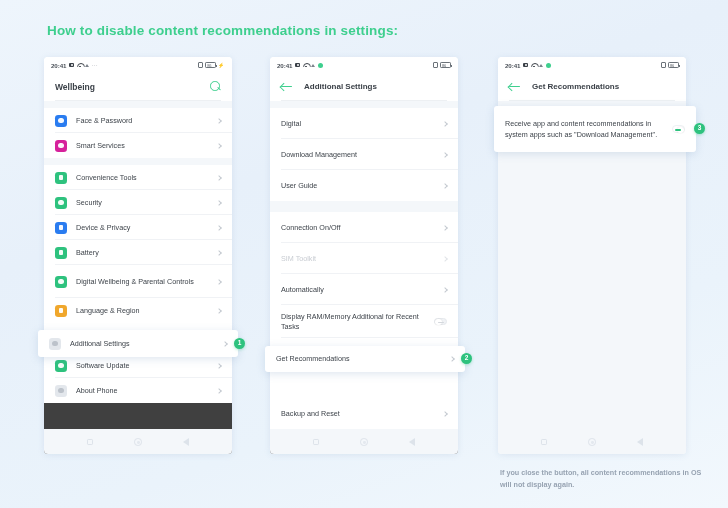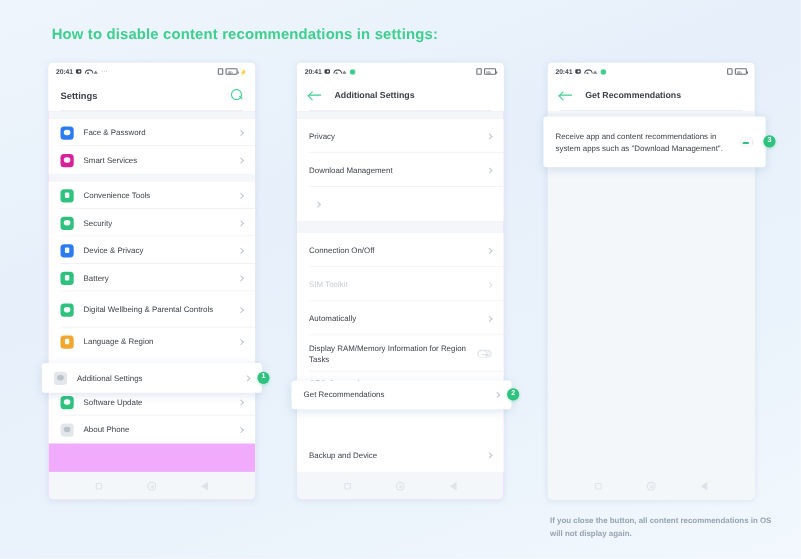--- a/index.html
+++ b/index.html
@@ -98,21 +98,21 @@
   }
   .back-arrow::after {
     content:""; position:absolute; left:0.2px; top:2.2px; width:4.6px; height:4.6px;
     border-left:1.3px solid #3ecf8e; border-bottom:1.3px solid #3ecf8e; transform:rotate(45deg);
   }
 
   .hdr-rule { height:1px; background:#edf0f3; margin:0 11px; }
 
   
   .ph-body {
-    background: #f0abfc;
+    background: #404040;
     height: calc(100% - 43px);
     position: relative;
     overflow: hidden;
   }
   .ph-body.plain { background:#f4f7fa; }
 
   .group { background:#ffffff; }
   .gap { height: 7px; background:#f4f7fa; }
 
   .row {
@@ -230,21 +230,21 @@
     <span class="sb-right">
       <span class="ic-vib"></span>
       <span class="ic-batt">
           <span>86</span>
         </span>
       <span class="ic-bolt">⚡</span>
     </span>
   </div>
 
   <div class="ph-header">
-    <span class="ph-title">Settings</span>
+    <span class="ph-title">Wellbeing</span>
     <span class="ph-hdr-spacer"></span>
     <span class="search-icon"></span>
   </div>
   <div class="hdr-rule"></div>
 
   <div class="ph-body">
 
     <div class="gap"></div>
     <div class="group">
       <div class="row">
@@ -378,30 +378,31 @@
     <span class="back-arrow"></span>
     <span class="ph-title sub">Additional Settings</span>
   </div>
   <div class="hdr-rule"></div>
 
   <div class="ph-body">
 
     <div class="gap"></div>
     <div class="group">
       <div class="row tall">
-        <span class="row-label">Privacy</span>
+        <span class="row-label">Digital</span>
         <span class="chev"></span>
         <span class="divider"></span>
       </div>
       <div class="row tall">
         <span class="row-label">Download Management</span>
         <span class="chev"></span>
         <span class="divider"></span>
       </div>
       <div class="row tall nodiv">
+        <span class="row-label">User Guide</span>
         <span class="chev"></span>
 
       </div>
     </div>
 
     <div class="gap" style="height:11px;"></div>
     <div class="group">
       <div class="row tall">
         <span class="row-label">Connection On/Off</span>
         <span class="chev"></span>
@@ -411,41 +412,41 @@
         <span class="row-label dim">SIM Toolkit</span>
         <span class="chev dim"></span>
         <span class="divider"></span>
       </div>
       <div class="row tall">
         <span class="row-label">Automatically</span>
         <span class="chev"></span>
         <span class="divider"></span>
       </div>
       <div class="row taller">
-        <span class="row-label">Display RAM/Memory Information for Region Tasks</span>
+        <span class="row-label">Display RAM/Memory Additional for Recent Tasks</span>
         <span class="toggle">
             <span class="knob"></span>
             <span class="bar"></span>
           </span>
         <span class="divider"></span>
       </div>
       <div class="row taller nodiv" style="min-height:36px; align-items:flex-start; padding-top:6px;">
         <span style="flex:1">
           <span class="row-label" style="display:block">OTG Connection</span>
           <span class="row-sub" style="display:block">Automatically turn off when not in use for 10 minutes.</span>
         </span>
         <span class="toggle" style="margin-top:3px">
             <span class="knob"></span>
             <span class="bar"></span>
           </span>
 
       </div>
       <div style="height:24px;background:#fff;"></div>
       <div class="row tall nodiv">
-        <span class="row-label">Backup and Device</span>
+        <span class="row-label">Backup and Reset</span>
         <span class="chev"></span>
 
       </div>
     </div>
 
     <div class="navbar">
       <span class="nav-sq"></span>
       <span class="nav-ci"></span>
       <span class="nav-tr"></span>
     </div>

